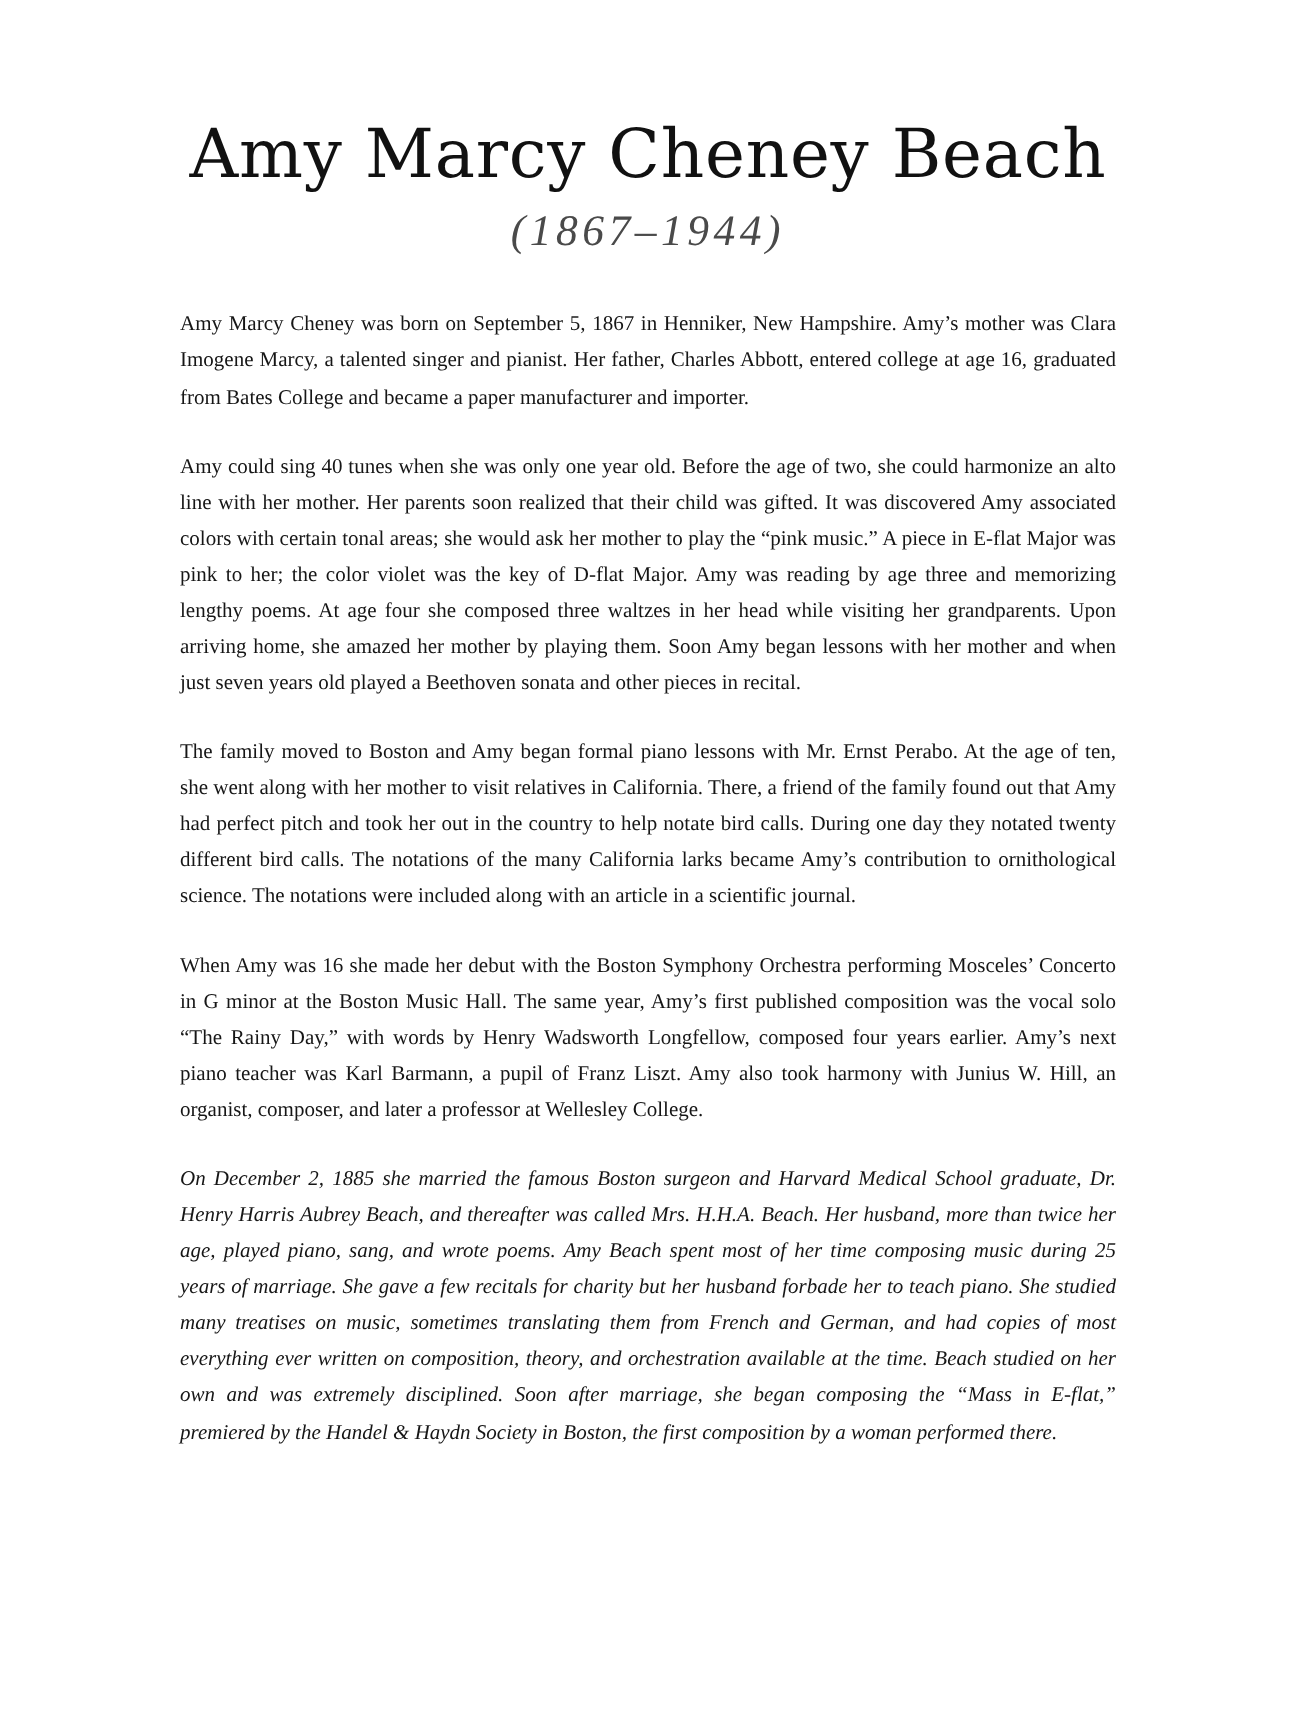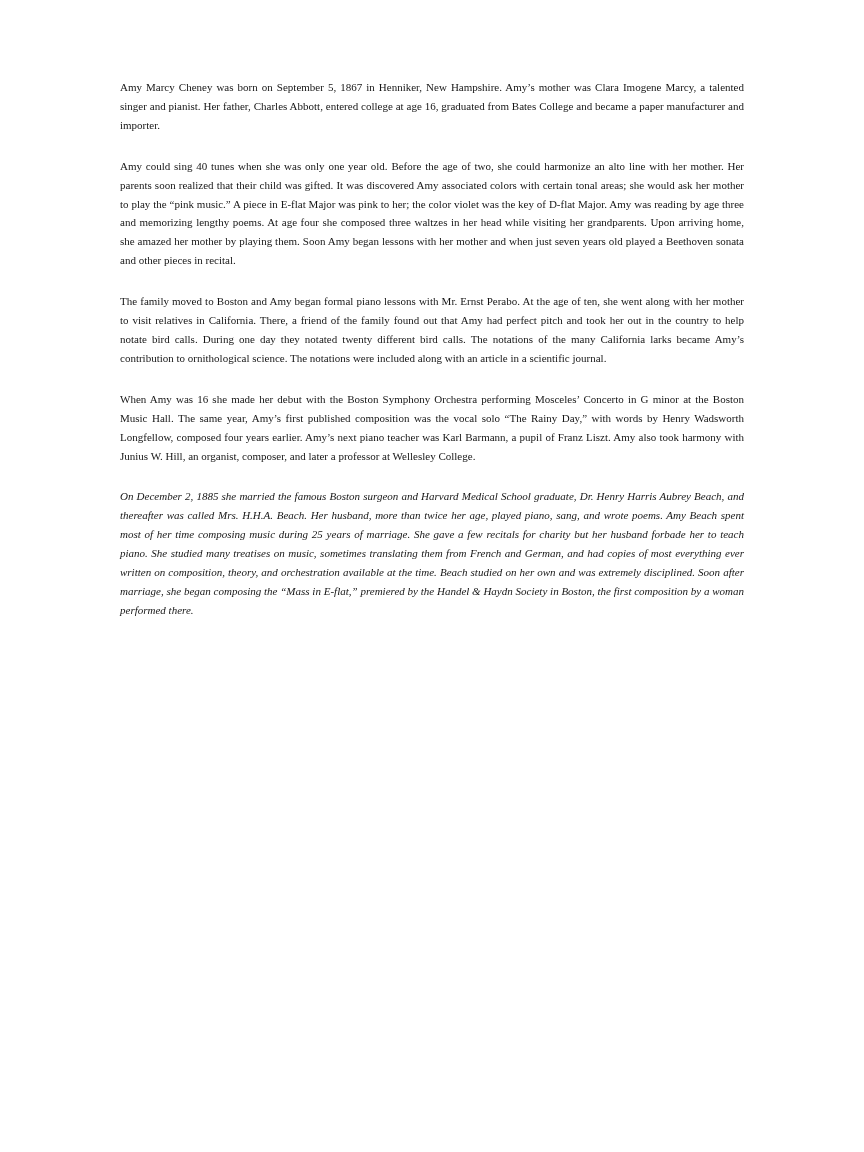--- a/index.html
+++ b/index.html
@@ -34,37 +34,39 @@
   .doc-dates {
     text-align: center;
     font-family: "Liberation Serif", "DejaVu Serif", serif;
     font-style: italic;
     font-size: 29px;
     letter-spacing: 3px;
     color: #4a4a4a;
     margin: 0 0 34px 0;
   }
   .body-text p {
-    font-size: 11px;
+    font-size: 14px;
     line-height: 1.72;
     text-align: justify;
     text-justify: inter-word;
     margin: 0 0 22px 0;
     color: #161616;
     hyphens: none;
   }
   .body-text p:last-child {
     margin-bottom: 0;
     font-style: italic;
   }
 </style>
 </head>
 <body>
 
 <div class="page">
+  <h1 class="doc-title">Amy Marcy Cheney Beach</h1>
+  <div class="doc-dates">(1867–1944)</div>
   <div class="body-text">
     <p>Amy Marcy Cheney was born on September 5, 1867 in Henniker, New Hampshire. Amy’s mother was Clara Imogene Marcy, a talented singer and pianist. Her father, Charles Abbott, entered college at age 16, graduated from Bates College and became a paper manufacturer and importer.</p>
     <p>Amy could sing 40 tunes when she was only one year old. Before the age of two, she could harmonize an alto line with her mother. Her parents soon realized that their child was gifted. It was discovered Amy associated colors with certain tonal areas; she would ask her mother to play the “pink music.” A piece in E-flat Major was pink to her; the color violet was the key of D-flat Major. Amy was reading by age three and memorizing lengthy poems. At age four she composed three waltzes in her head while visiting her grandparents. Upon arriving home, she amazed her mother by playing them. Soon Amy began lessons with her mother and when just seven years old played a Beethoven sonata and other pieces in recital.</p>
     <p>The family moved to Boston and Amy began formal piano lessons with Mr. Ernst Perabo. At the age of ten, she went along with her mother to visit relatives in California. There, a friend of the family found out that Amy had perfect pitch and took her out in the country to help notate bird calls. During one day they notated twenty different bird calls. The notations of the many California larks became Amy’s contribution to ornithological science. The notations were included along with an article in a scientific journal.</p>
     <p>When Amy was 16 she made her debut with the Boston Symphony Orchestra performing Mosceles’ Concerto in G minor at the Boston Music Hall. The same year, Amy’s first published composition was the vocal solo “The Rainy Day,” with words by Henry Wadsworth Longfellow, composed four years earlier. Amy’s next piano teacher was Karl Barmann, a pupil of Franz Liszt. Amy also took harmony with Junius W. Hill, an organist, composer, and later a professor at Wellesley College.</p>
     <p>On December 2, 1885 she married the famous Boston surgeon and Harvard Medical School graduate, Dr. Henry Harris Aubrey Beach, and thereafter was called Mrs. H.H.A. Beach. Her husband, more than twice her age, played piano, sang, and wrote poems. Amy Beach spent most of her time composing music during 25 years of marriage. She gave a few recitals for charity but her husband forbade her to teach piano. She studied many treatises on music, sometimes translating them from French and German, and had copies of most everything ever written on composition, theory, and orchestration available at the time. Beach studied on her own and was extremely disciplined. Soon after marriage, she began composing the “Mass in E-flat,” premiered by the Handel &amp; Haydn Society in Boston, the first composition by a woman performed there.</p>
   </div>
 </div>
 
 </body></html>

